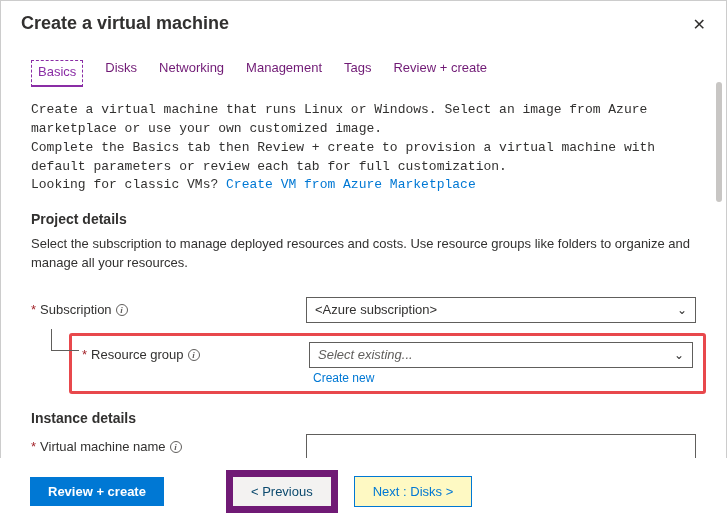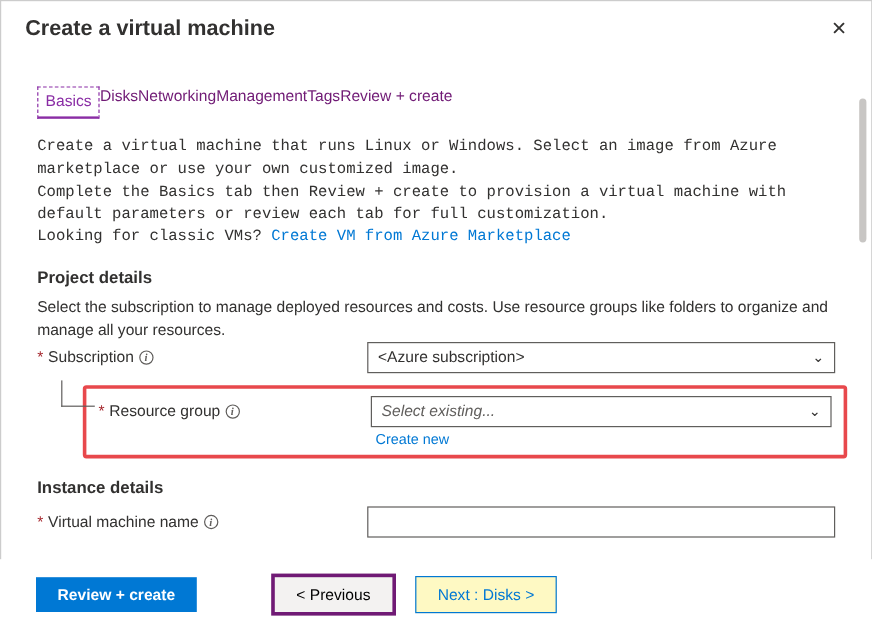--- a/index.html
+++ b/index.html
@@ -45,23 +45,24 @@
       width: 6px;
       height: 120px;
       background: #c8c6c4;
       border-radius: 3px;
     }
     .content {
       padding: 10px 30px 10px 30px;
     }
     .tabs {
       display: flex;
+      gap: 22px;
       border-bottom: 0;
       margin-bottom: 14px;
-      margin-top: 20px;
+      margin-top: 8px;
     }
     .tab {
       color: #701a75;
       cursor: pointer;
       padding-bottom: 6px;
       font-size: 13px;
     }
     .tab.active {
       color: #8a2da5;
       border: 1px dashed #8a2da5;
@@ -78,21 +79,21 @@
       color: #0078d4;
       cursor: pointer;
     }
     .section-title {
       font-weight: 600;
       font-size: 14px;
       margin: 16px 0 8px 0;
     }
     .section-desc {
       line-height: 1.45;
-      margin-bottom: 0;
+      margin-bottom: 24px;
     }
     .form-row {
       display: flex;
       align-items: center;
       margin-bottom: 10px;
     }
     .form-label {
       width: 275px;
       display: flex;
       align-items: center;
@@ -177,23 +178,23 @@
       cursor: pointer;
       border: none;
     }
     .btn-primary {
       background: #0078d4;
       color: #fff;
       font-weight: 600;
     }
     .btn-disabled {
       background: #f3f2f1;
-      color: #000000;
+      color: #0c4a6e;
       cursor: not-allowed;
-      border: 3px solid #701a75;
+      border: 7px solid #701a75;
     }
     .btn-secondary {
       background: #fef9c3;
       color: #0078d4;
       border: 1px solid #0078d4;
     }
     .spacer { width: 30px; }
   </style>
 </head>
 <body>

